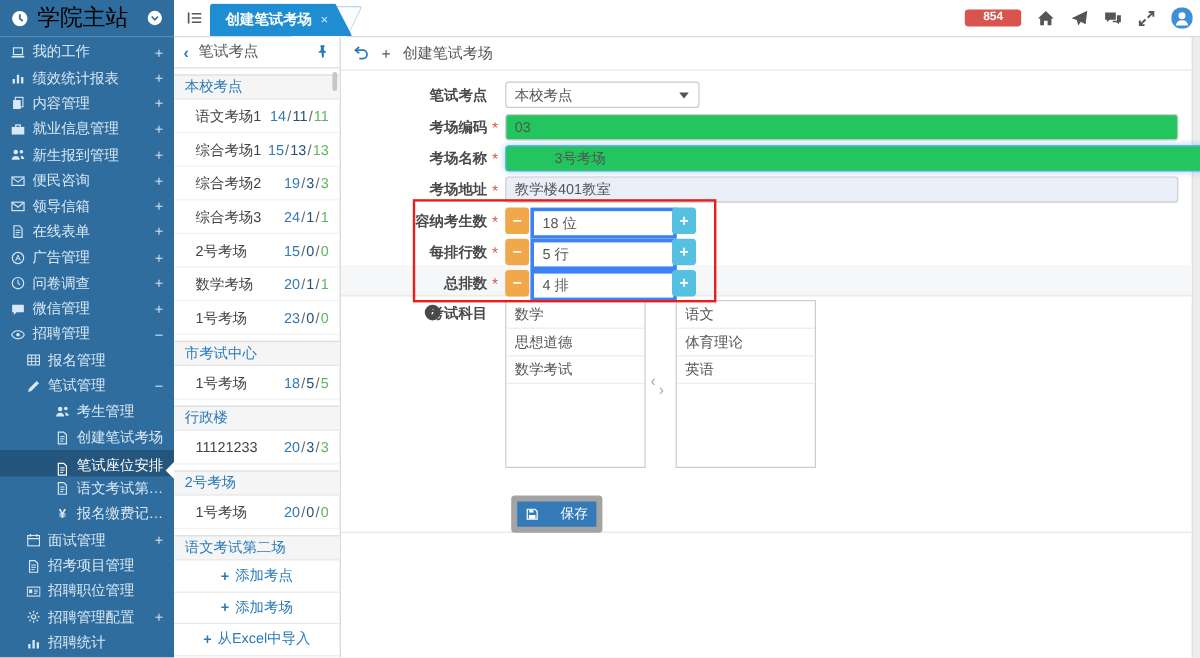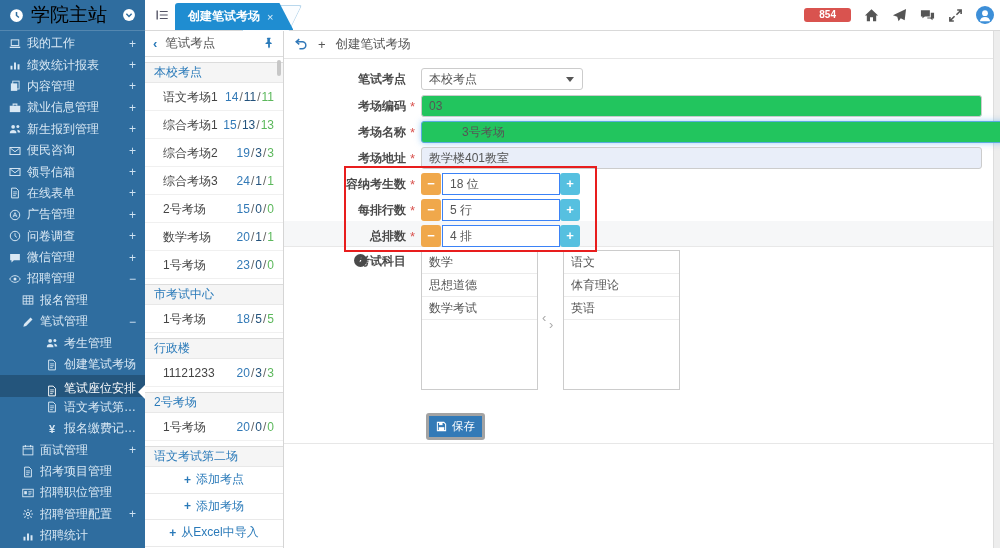--- a/index.html
+++ b/index.html
@@ -71,39 +71,39 @@
   .flabel{position:absolute;left:0;width:122px;text-align:right;font-size:12px;font-weight:bold;color:#4a4a4a;line-height:22px;}
   .req{position:absolute;left:126px;color:#d9534f;font-size:13px;line-height:24px;}
   .ctl-text{position:absolute;left:137px;top:0;width:545px;height:20px;border:1px solid #ccc;border-radius:3px;font-size:12px;color:#555;padding:0 7px;background:#22c55e;font-family:inherit;}
   .ctl-text.focused{border-color:#5aabde;box-shadow:0 0 6px rgba(82,168,236,.55);padding-left:40px;}
   .ctl-text.readonly{background:#e9eef9;}
   .select{position:absolute;left:137px;top:0;width:146px;height:20px;border:1px solid #ccc;border-radius:3px;background:#fff;font-size:12px;color:#555;line-height:20px;padding:0 7px;cursor:pointer;}
   .caret{position:absolute;right:8px;top:8px;width:0;height:0;border-left:4px solid transparent;border-right:4px solid transparent;border-top:5px solid #555;}
   .stepper-minus,.stepper-plus{position:absolute;top:0;width:20px;height:22px;border-radius:3px;color:#fff;font-size:13px;font-weight:bold;text-align:center;line-height:21px;cursor:pointer;}
   .stepper-minus{left:137px;background:#f0a84b;}
   .stepper-plus{left:276px;background:#56c0e0;}
-  .stepper-input{position:absolute;left:158px;top:0;width:102px;height:20px;border:1px solid #3b82f6;font-size:12px;color:#555;padding:0 7px;background:#fff;font-family:inherit;}
+  .stepper-input{position:absolute;left:158px;top:0;width:102px;height:20px;border:3px solid #3b82f6;font-size:12px;color:#555;padding:0 7px;background:#fff;font-family:inherit;}
   .stripe{position:absolute;left:0;right:0;top:191px;height:25px;background:#f6f7f8;border-bottom:1px solid #e8e8e8;z-index:0;}
   .row,.subjects-row,.save-row{z-index:1;}
   .annotation{position:absolute;left:60px;top:136px;width:249px;height:82px;border:2px solid #e81d1d;z-index:5;pointer-events:none;}
 
   .subjects-row{position:absolute;top:220px;left:0;right:0;height:140px;}
   .info-ic{position:absolute;left:70px;top:4px;width:13px;height:13px;border-radius:50%;background:#4a4a4a;color:#fff;font-size:9px;font-weight:bold;text-align:center;line-height:13px;font-family:"Liberation Serif","DejaVu Serif",serif;font-style:italic;}
   .subjects-label{position:absolute;left:0;width:122px;text-align:right;top:0;font-size:12px;font-weight:bold;color:#4a4a4a;line-height:22px;}
   .listbox{position:absolute;top:0;width:115px;height:138px;border:1px solid #ccc;background:#fff;overflow:hidden;}
   .listbox.left{left:137px;}
   .listbox.right{left:279px;}
   .subject-item{height:22px;line-height:22px;padding:0 7px;font-size:12px;color:#555;border-bottom:1px solid #ececec;cursor:pointer;}
   .xchg{position:absolute;left:258px;top:60px;width:20px;height:22px;color:#aaa;font-size:13px;}
   .xchg i{position:absolute;font-style:normal;}
   .xchg i:first-child{left:0;top:0;}
   .xchg i:last-child{left:7px;top:7px;}
 
   .save-row{position:absolute;top:383px;left:142px;}
-  .save-btn{display:flex;align-items:center;gap:5px;background:#337ab7;border:3px solid #a3a3a3;color:#fff;font-size:11.5px;border-radius:3px;padding:3px 7px;cursor:pointer;font-family:inherit;}
+  .save-btn{display:flex;align-items:center;gap:18px;background:#337ab7;border:5px solid #a3a3a3;color:#fff;font-size:11.5px;border-radius:3px;padding:3px 7px;cursor:pointer;font-family:inherit;}
   .save-ic{width:11px;height:11px;}
   .bottom-line{position:absolute;left:0;right:0;top:413px;border-top:1px solid #e7e7e7;}
 </style>
 </head>
 <body>
 
 <svg width="0" height="0" style="position:absolute" aria-hidden="true">
   <defs>
     <symbol id="sym-logo" viewBox="0 0 16 16">
         <circle cx="8" cy="8" r="6.8" fill="#fff"></circle>

